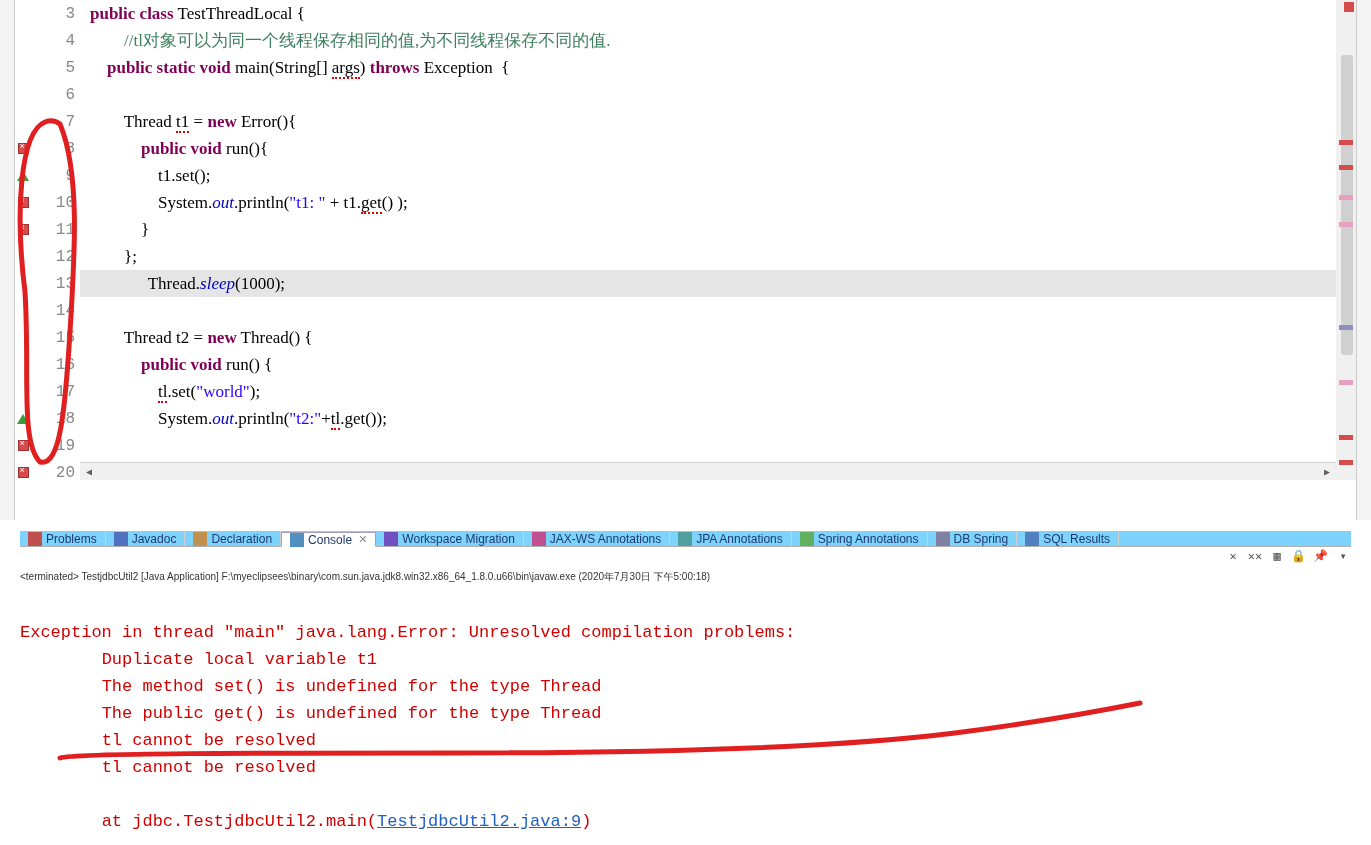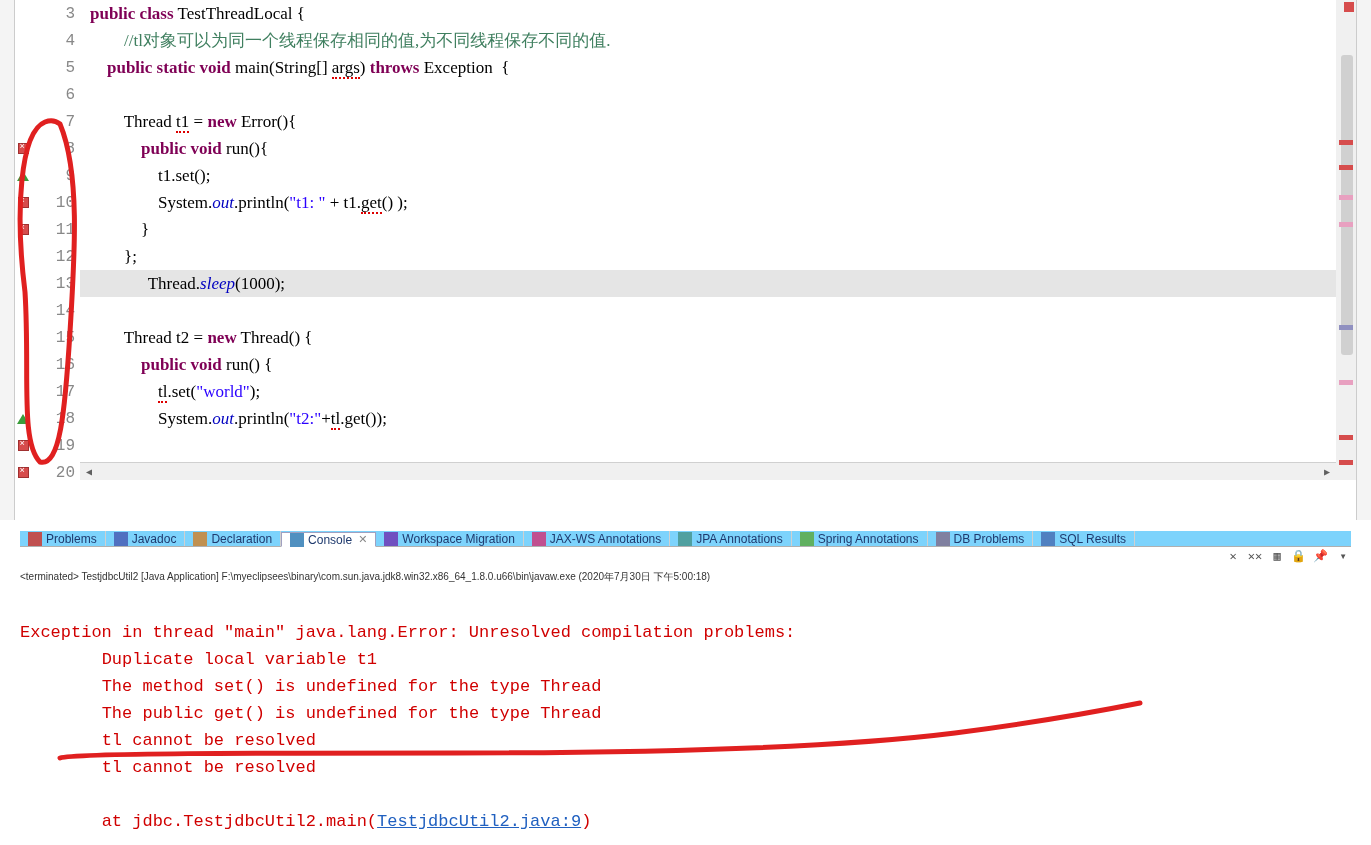--- a/index.html
+++ b/index.html
@@ -356,21 +356,21 @@
     <div class="tab">
       <span class="tab-ico" style="background: rgb(80, 160, 160);"></span>
       <span>JPA Annotations</span>
     </div>
     <div class="tab">
       <span class="tab-ico" style="background: rgb(96, 176, 96);"></span>
       <span>Spring Annotations</span>
     </div>
     <div class="tab">
       <span class="tab-ico" style="background: rgb(128, 128, 160);"></span>
-      <span>DB Problems</span>
+      <span>DB Spring</span>
     </div>
     <div class="tab">
       <span class="tab-ico" style="background: rgb(80, 128, 192);"></span>
       <span>SQL Results</span>
     </div>
   </div>
 
 <div class="console-toolbar">
   <span class="tb-btn">✕</span>
   <span class="tb-btn">✕✕</span>

